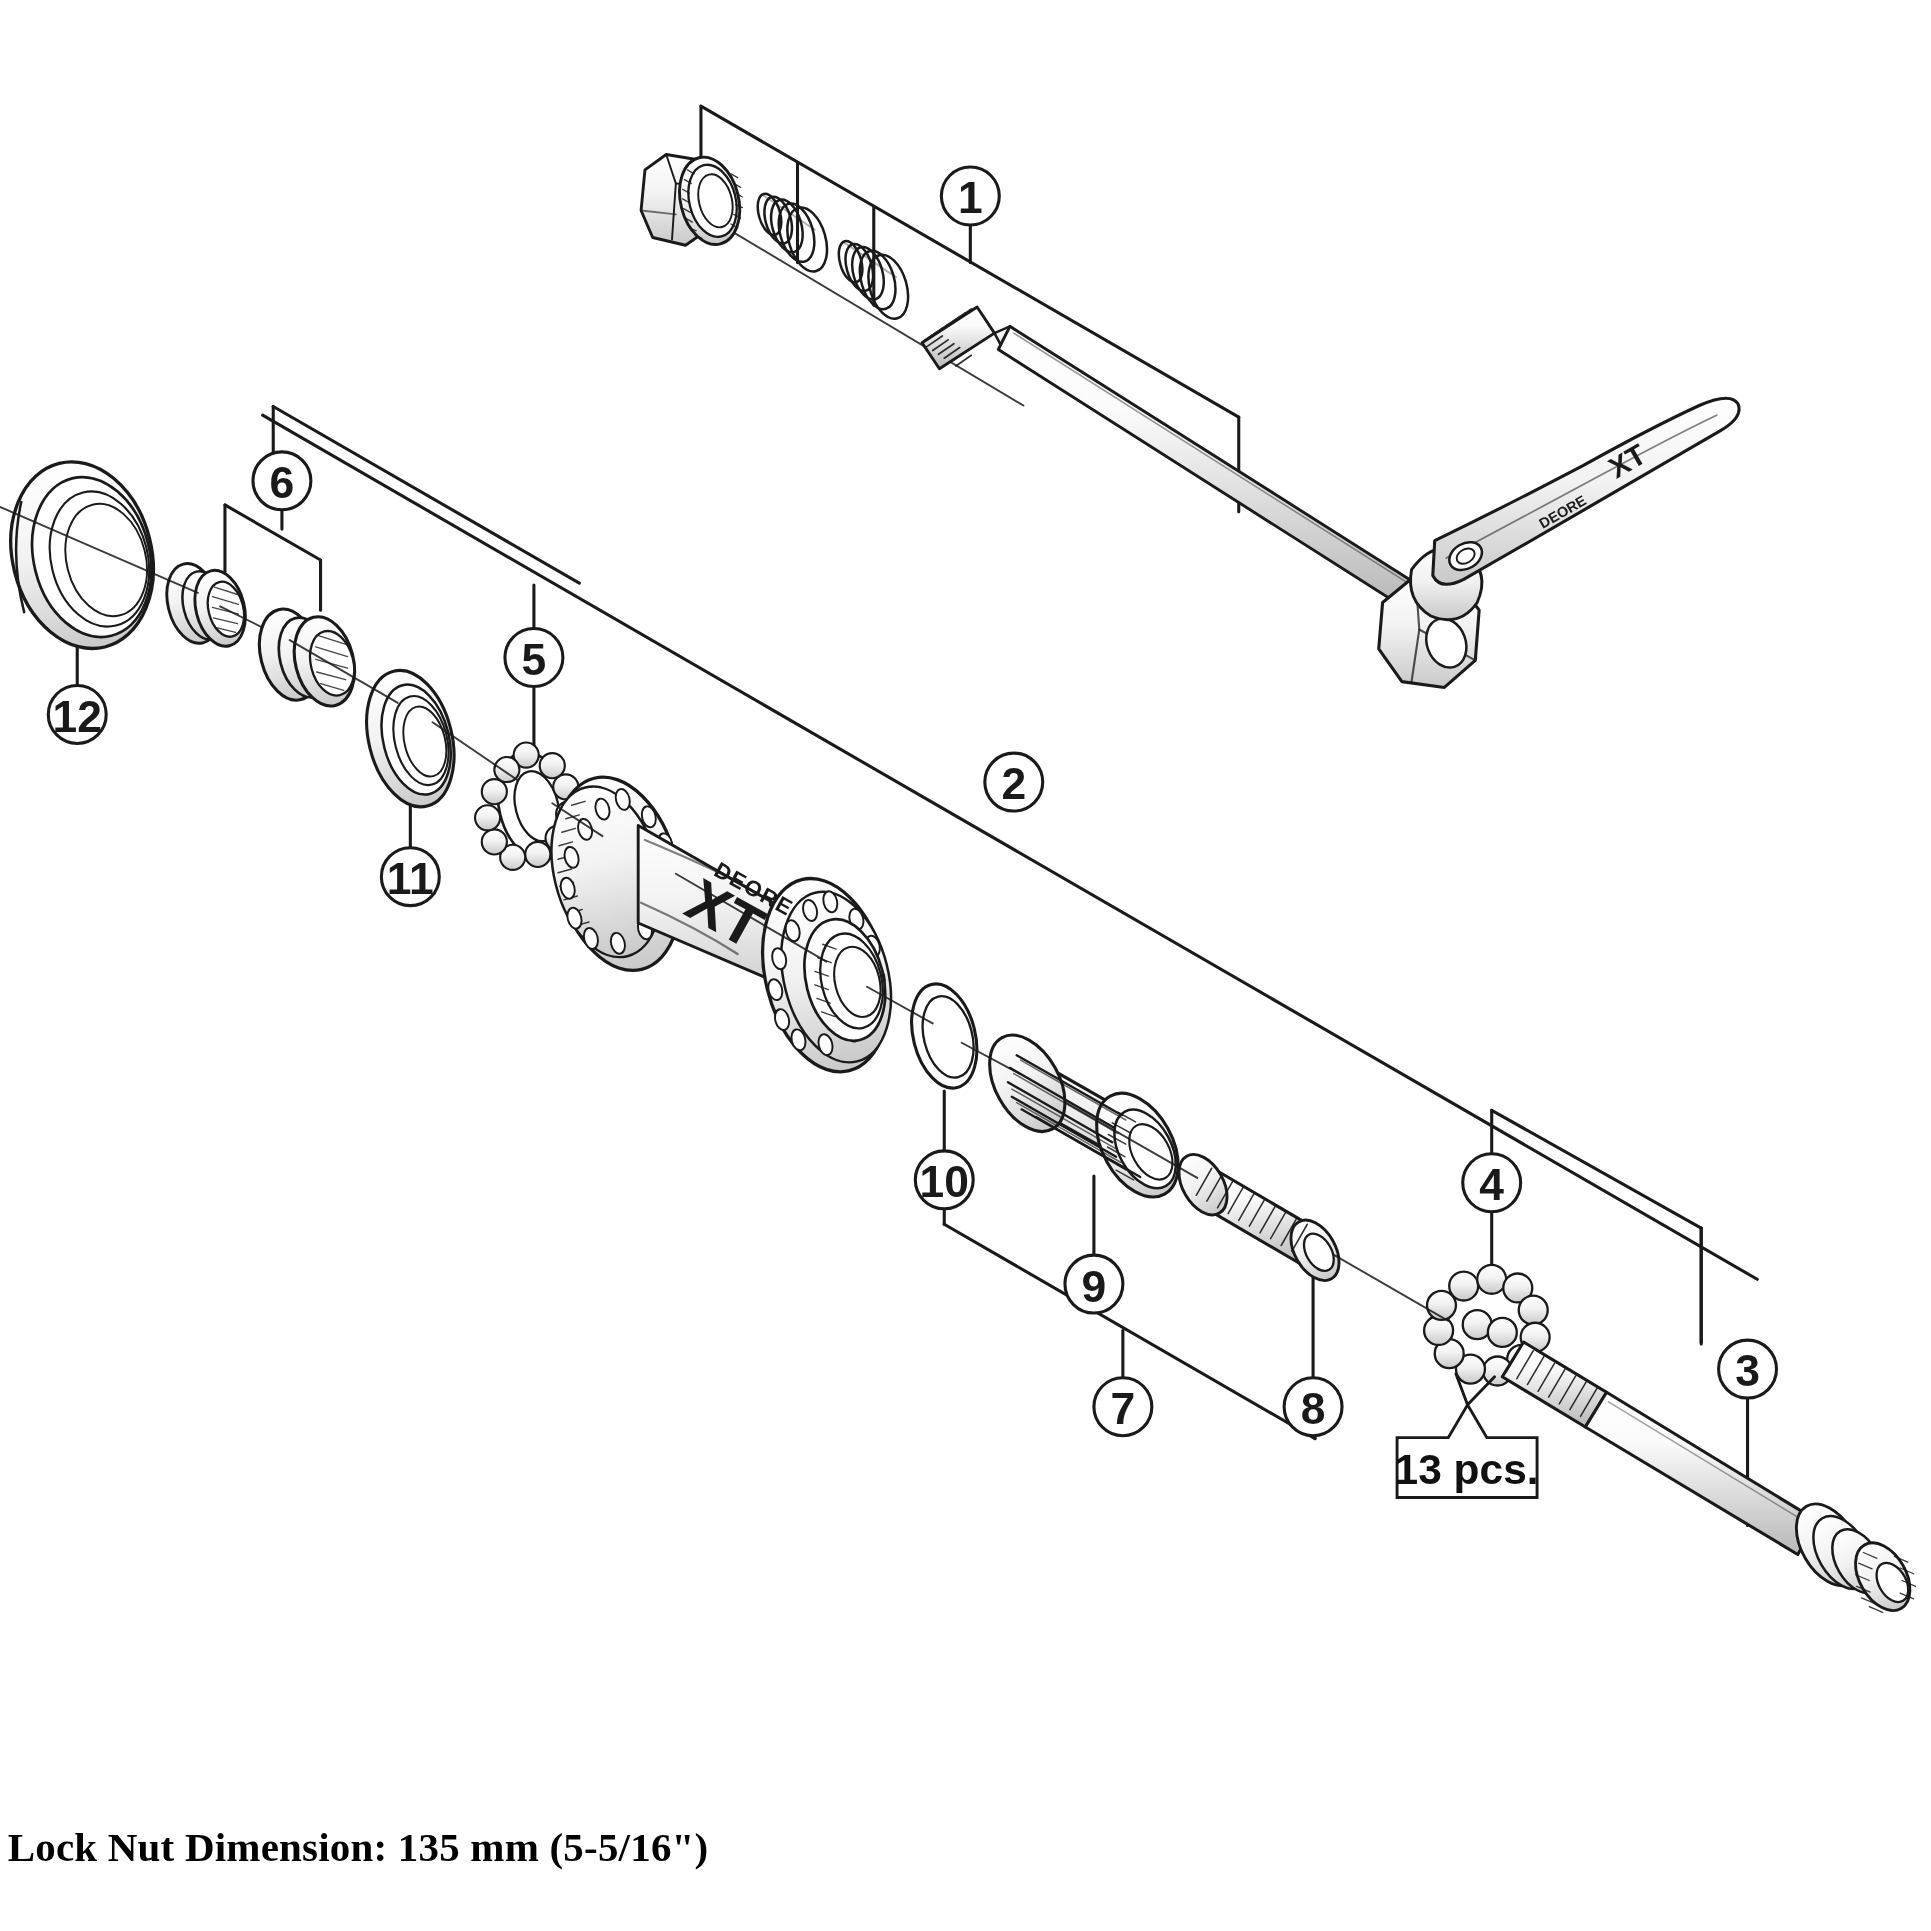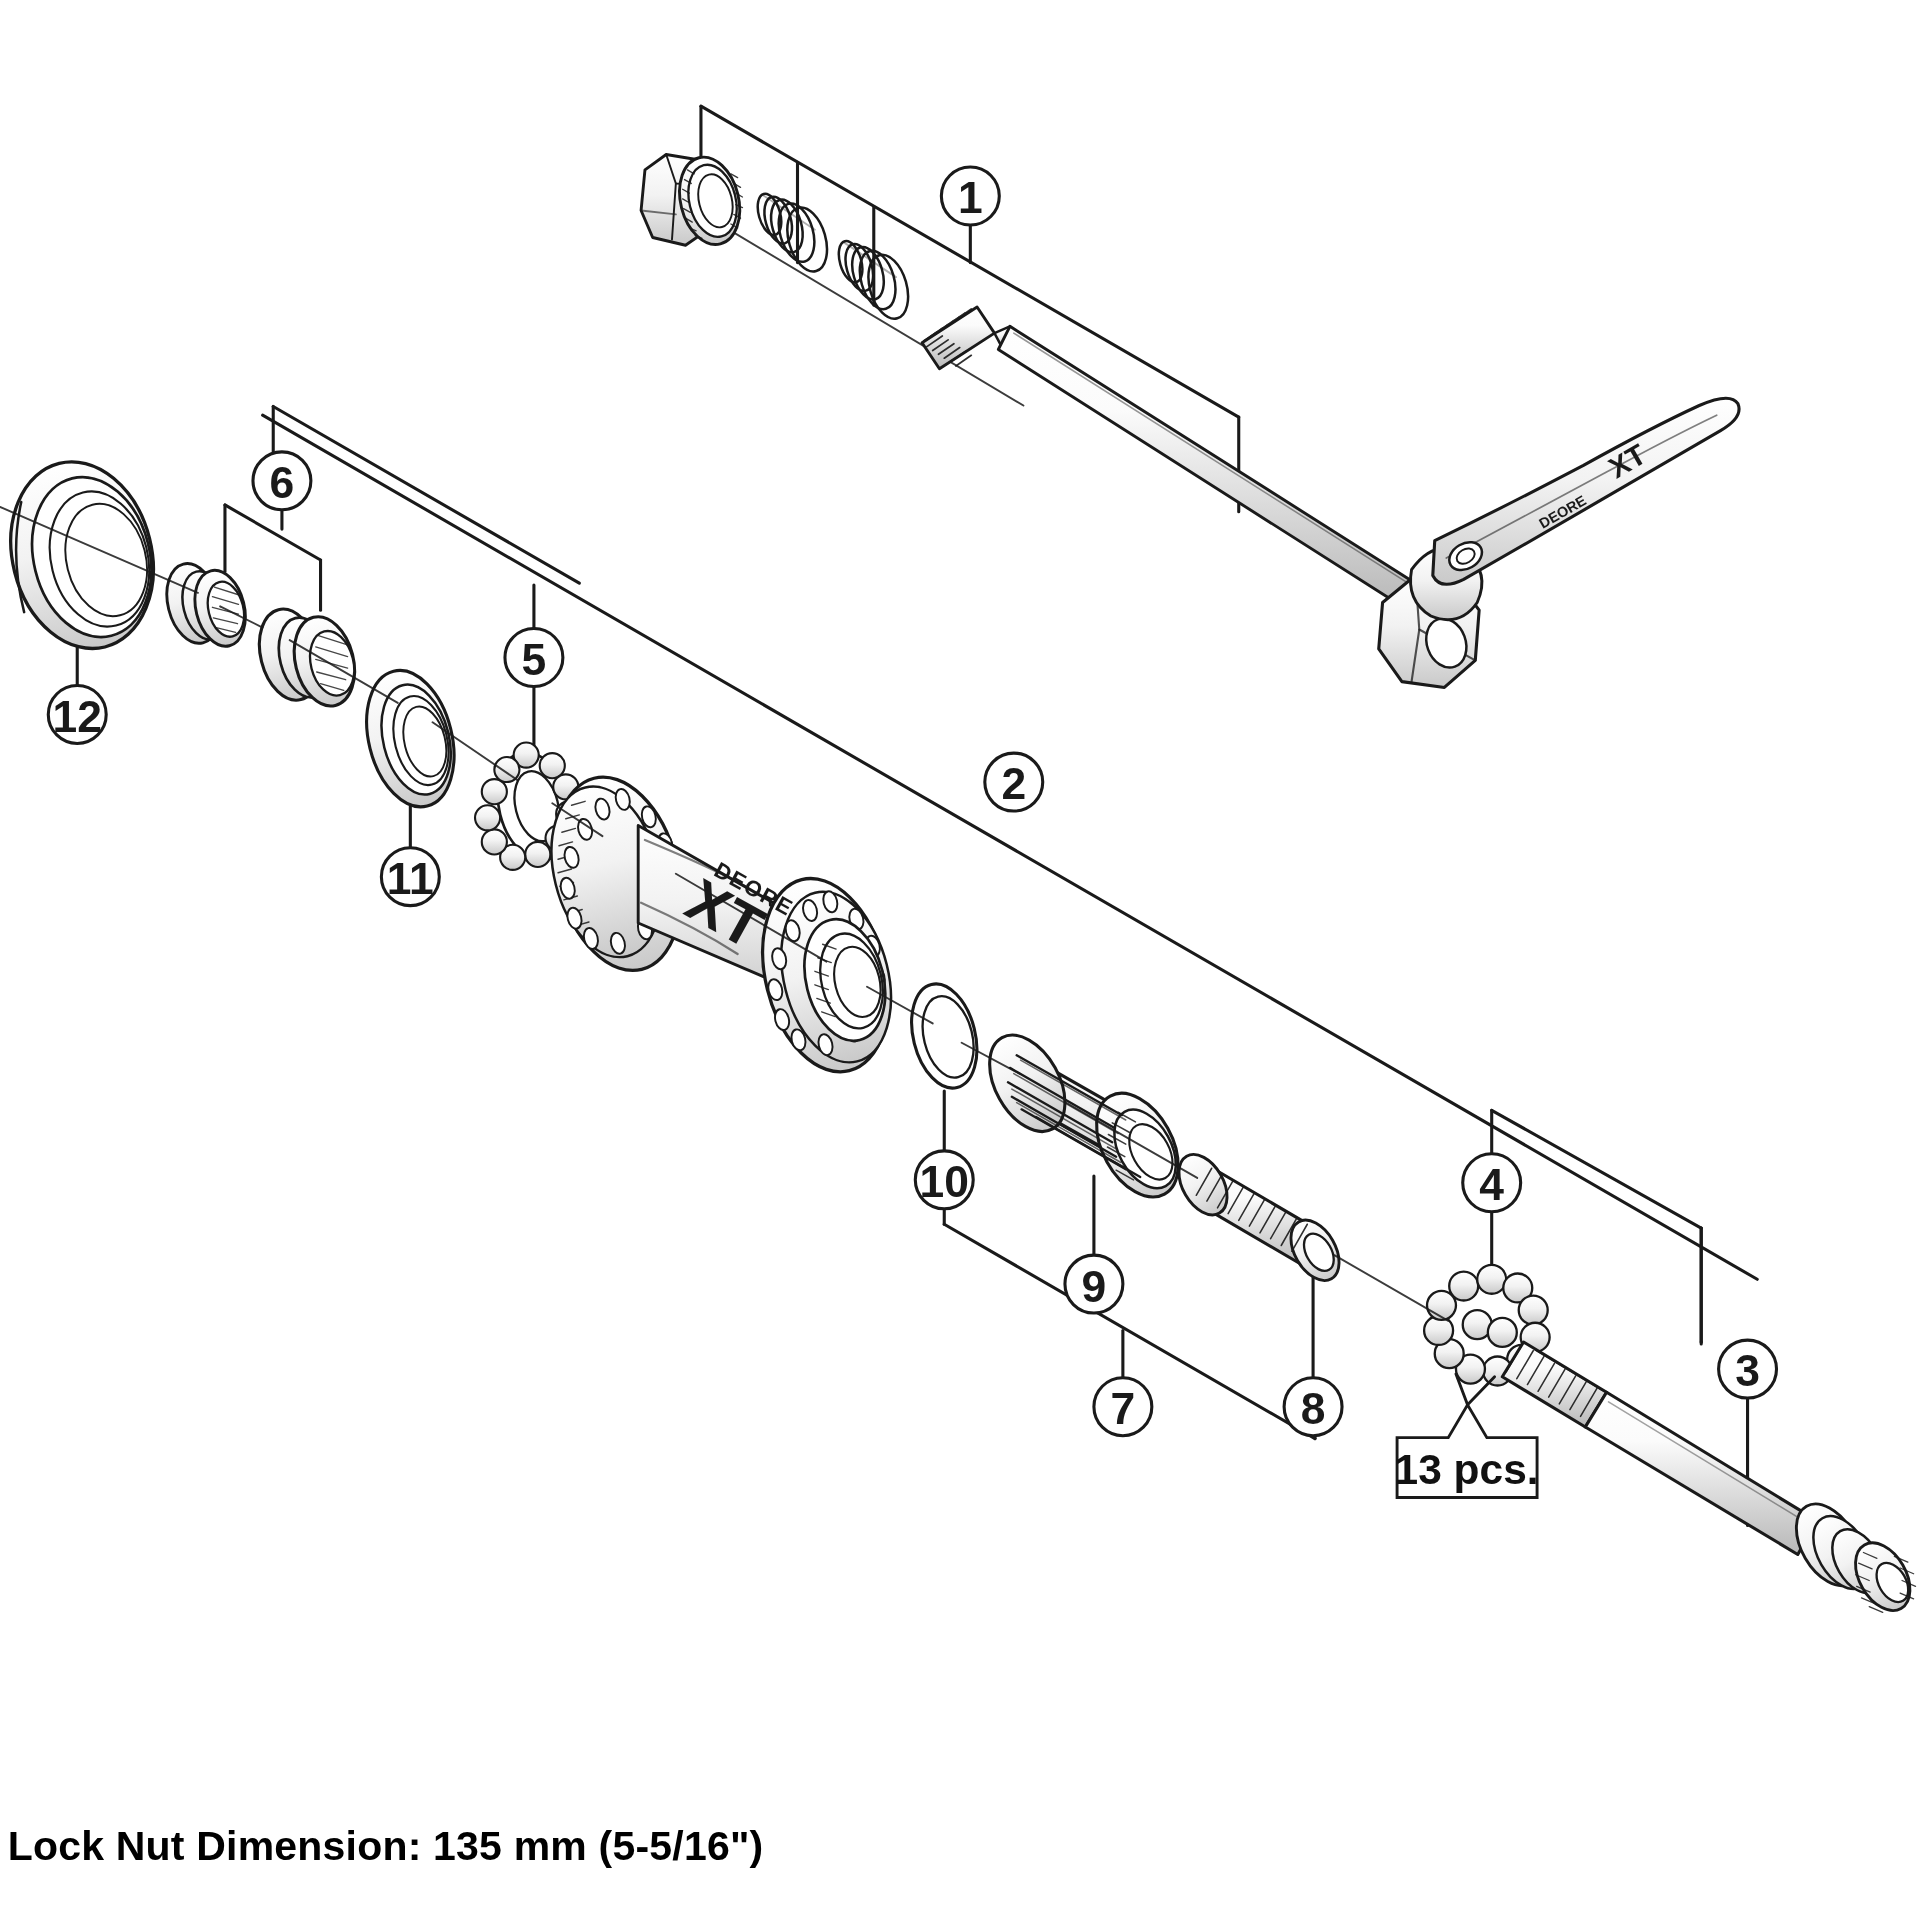--- a/index.html
+++ b/index.html
@@ -66,21 +66,21 @@
   .lever-brand-small {
     font-family: "Liberation Sans", sans-serif;
     font-weight: bold;
     font-size: 15px;
     fill: #1a1a1a;
   }
   .footnote {
     position: absolute;
     left: 7.7px;
     top: 1823px;
-    font-family: Liberation Sans, sans-serif;
+    font-family: Liberation Serif, serif;
     font-weight: bold;
     font-size: 41px;
     color: #000000;
     white-space: nowrap;
     letter-spacing: 0.2px;
   }
 </style>
 </head>
 <body>
 

